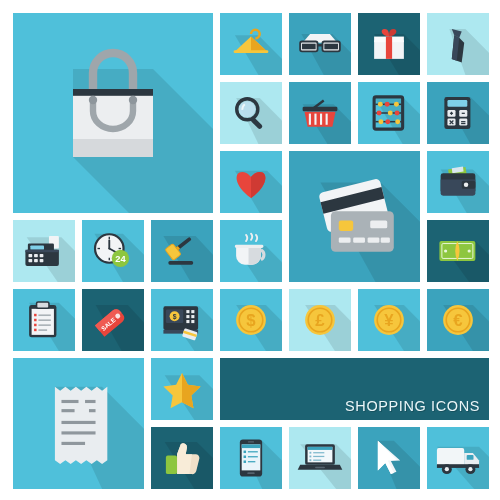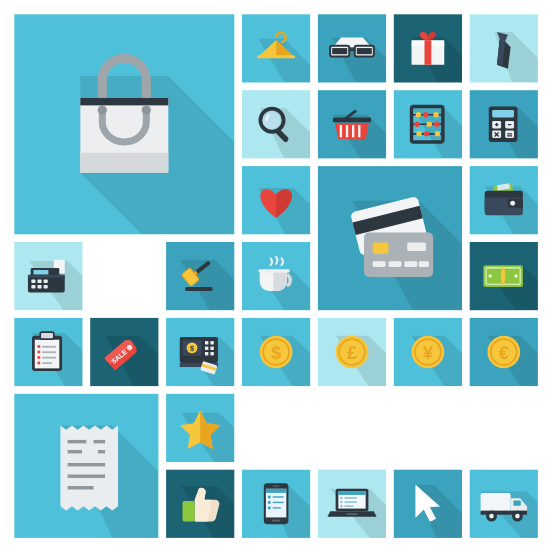--- a/index.html
+++ b/index.html
@@ -233,20 +233,38 @@
             <rect x="25" y="55" width="6" height="5" rx="1"></rect>
             <rect x="34" y="55" width="6" height="5" rx="1"></rect>
             <rect x="43" y="55" width="6" height="5" rx="1"></rect>
             <rect x="25" y="63" width="6" height="5" rx="1"></rect>
             <rect x="34" y="63" width="6" height="5" rx="1"></rect>
             <rect x="43" y="63" width="6" height="5" rx="1"></rect>
           </g>
         </svg>
       </span>
     </div>
+    <div class="tile" style="left: 82px; top: 220px; width: 62px; height: 62px; background: rgb(79, 192, 218);">
+      <span style="position: absolute; inset: 0px;">
+        <svg class="ic" viewBox="0 0 100 100" xmlns="http://www.w3.org/2000/svg">
+          <polygon points="20,22 66,22 100,56 100,100 66,100" fill="rgba(0,0,0,0.10)"></polygon>
+          <circle cx="44" cy="46" r="23" fill="#f2f4f6" stroke="#2c3740" stroke-width="3.5"></circle>
+          <g stroke="#2c3740" stroke-width="2.2">
+            <line x1="44" y1="27" x2="44" y2="31"></line>
+            <line x1="44" y1="61" x2="44" y2="65"></line>
+            <line x1="25" y1="46" x2="29" y2="46"></line>
+            <line x1="59" y1="46" x2="63" y2="46"></line>
+          </g>
+          <line x1="44" y1="46" x2="44" y2="33" stroke="#2c3740" stroke-width="3" stroke-linecap="round"></line>
+          <line x1="44" y1="46" x2="55" y2="52" stroke="#2c3740" stroke-width="3" stroke-linecap="round"></line>
+          <circle cx="62" cy="62" r="14" fill="#8dc63f"></circle>
+          <text x="62" y="67.5" font-family="Liberation Sans, sans-serif" font-size="15" font-weight="bold" fill="#ffffff" text-anchor="middle">24</text>
+        </svg>
+      </span>
+    </div>
     <div class="tile" style="left: 151px; top: 220px; width: 62px; height: 62px; background: rgb(59, 163, 189);">
       <span style="position: absolute; inset: 0px;">
         <svg class="ic" viewBox="0 0 100 100" xmlns="http://www.w3.org/2000/svg">
           <polygon points="20,26 72,26 100,56 100,100 64,100" fill="rgba(0,0,0,0.10)"></polygon>
           <g transform="rotate(-38 50 44)">
             <rect x="30" y="38" width="40" height="6" rx="2.5" fill="#2c3740"></rect>
             <rect x="26" y="30" width="16" height="22" rx="3" fill="#f6c63c"></rect>
             <rect x="26" y="30" width="16" height="22" rx="3" fill="none" stroke="#e8a51f" stroke-width="1.5"></rect>
             <rect x="42" y="38" width="4" height="6" fill="#e8a51f"></rect>
           </g>
@@ -398,20 +416,23 @@
     </div>
     <div class="tile" style="left: 151px; top: 358px; width: 62px; height: 62px; background: rgb(79, 192, 218);">
       <span style="position: absolute; inset: 0px;">
         <svg class="ic" viewBox="0 0 100 100" xmlns="http://www.w3.org/2000/svg">
           <polygon points="22,28 78,28 100,50 100,100 70,100" fill="rgba(0,0,0,0.10)"></polygon>
           <path d="M50 24 L59.5 43 L80 46 L65 60.5 L68.5 81 L50 71.5 L31.5 81 L35 60.5 L20 46 L40.5 43 Z" fill="#f6c63c"></path>
           <path d="M50 24 L59.5 43 L80 46 L65 60.5 L68.5 81 L50 71.5 Z" fill="#e8a51f"></path>
         </svg>
       </span>
     </div>
+    <div class="tile" style="left: 220px; top: 358px; width: 269px; height: 62px; background: rgb(28, 99, 115);">
+      <div class="banner-text">SHOPPING ICONS</div>
+    </div>
     <div class="tile" style="left: 151px; top: 427px; width: 62px; height: 62px; background: rgb(28, 99, 115);">
       <span style="position: absolute; inset: 0px;">
         <svg class="ic" viewBox="0 0 100 100" xmlns="http://www.w3.org/2000/svg">
           <polygon points="22,24 74,24 100,50 100,100 70,100" fill="rgba(0,0,0,0.10)"></polygon>
           <path d="M42 44 L48 28 a6 6 0 0 1 10 5 L56 44 H72 a6 6 0 0 1 6 7 l-5 20 a7 7 0 0 1 -7 5 H42 Z" fill="#f0e0c8"></path>
           <path d="M42 44 L48 28 a6 6 0 0 1 10 5 L56 44 H66 l-4 32 H42 Z" fill="#f8ecd8"></path>
           <rect x="24" y="46" width="18" height="30" rx="3" fill="#8dc63f"></rect>
         </svg>
       </span>
     </div>

